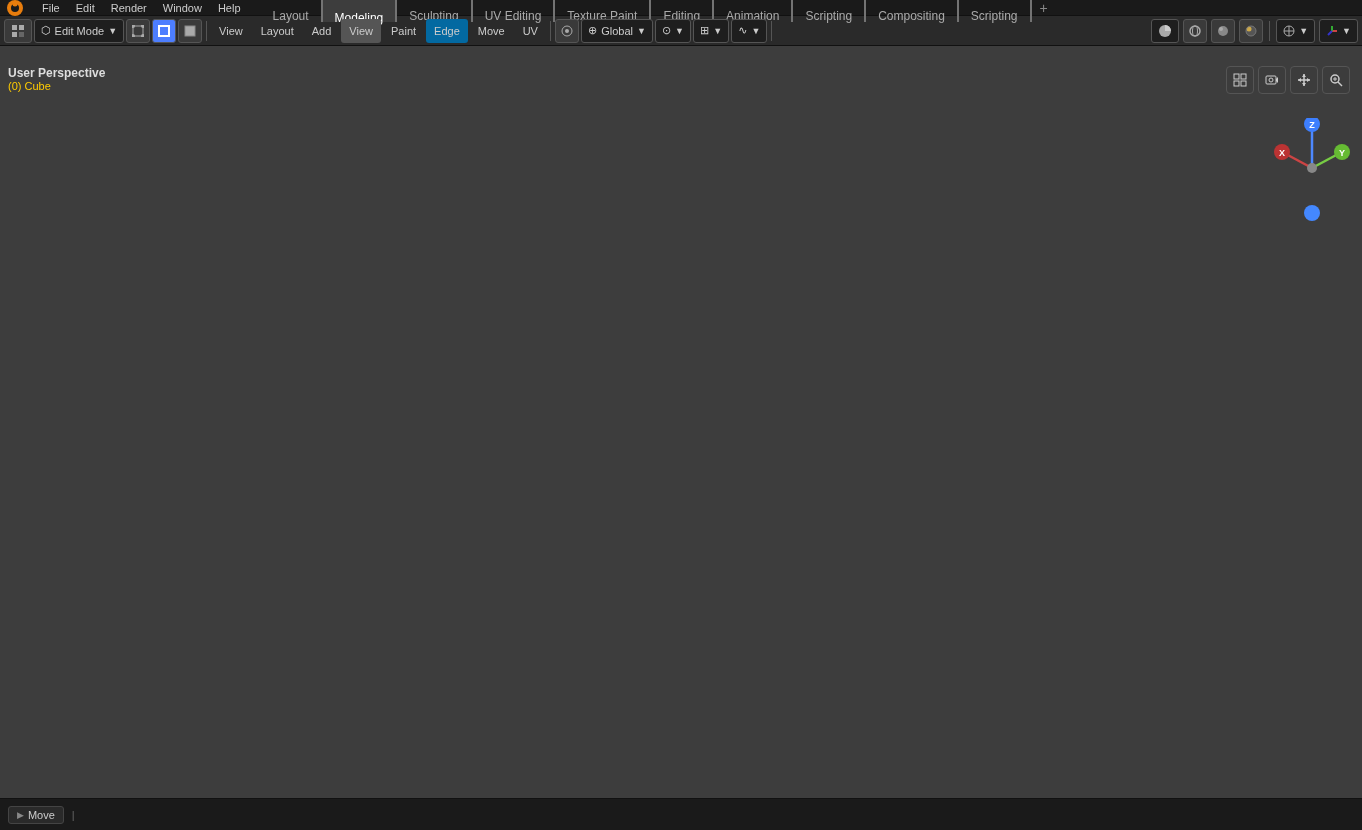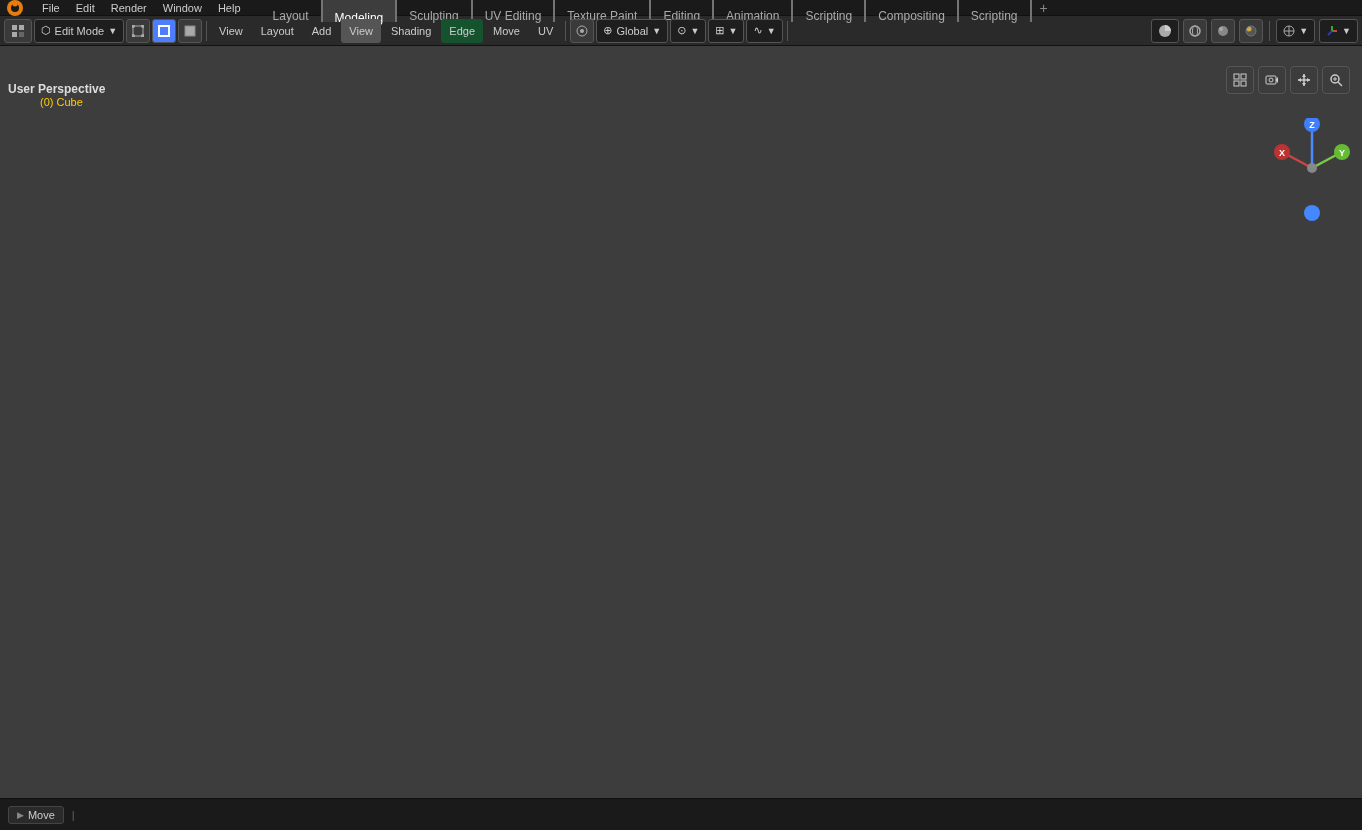--- a/index.html
+++ b/index.html
@@ -120,33 +120,32 @@
       left: 0;
       right: 0;
       bottom: 32px;
       background: #3d3d3d;
       overflow: hidden;
     }
 
     
     #viewport-info {
       position: absolute;
-      top: 24px;
+      top: 8px;
       left: 8px;
       color: #ccc;
       font-size: 12px;
     }
     #viewport-info .perspective-label {
       font-weight: bold;
       color: #ddd;
     }
     #viewport-info .object-label {
       color: #ffcc00;
       font-size: 11px;
-      margin-left: 32px;
     }
 
     
     #viewport-overlay-right {
       position: absolute;
       top: 8px;
       right: 12px;
       display: flex;
       flex-direction: column;
       align-items: flex-end;
@@ -306,22 +305,22 @@
       <rect x="1" y="1" width="10" height="10" fill="#aaa" stroke="#888" stroke-width="1"></rect>
     </svg>
   </div>
 
   <div class="header-divider"></div>
 
   <span class="nav-menu-btn">View</span>
   <span class="nav-menu-btn">Layout</span>
   <span class="nav-menu-btn">Add</span>
   <span class="nav-menu-btn highlighted" style="background:#555;border-radius:3px;">View</span>
-  <span class="nav-menu-btn">Shading</span>
-  <span class="nav-menu-btn highlighted" style="background:#14532d;border-radius:3px;">Edge</span>
+  <span class="nav-menu-btn">Paint</span>
+  <span class="nav-menu-btn highlighted" style="background:#0369a1;border-radius:3px;">Edge</span>
   <span class="nav-menu-btn">Move</span>
   <span class="nav-menu-btn">UV</span>
 
   <div class="header-divider"></div>
 
   <div class="icon-btn" title="Proportional Editing">
     <svg width="12" height="12" viewBox="0 0 12 12">
       <circle cx="6" cy="6" r="5" fill="none" stroke="#aaa" stroke-width="1"></circle>
       <circle cx="6" cy="6" r="2" fill="#aaa"></circle>
     </svg>

